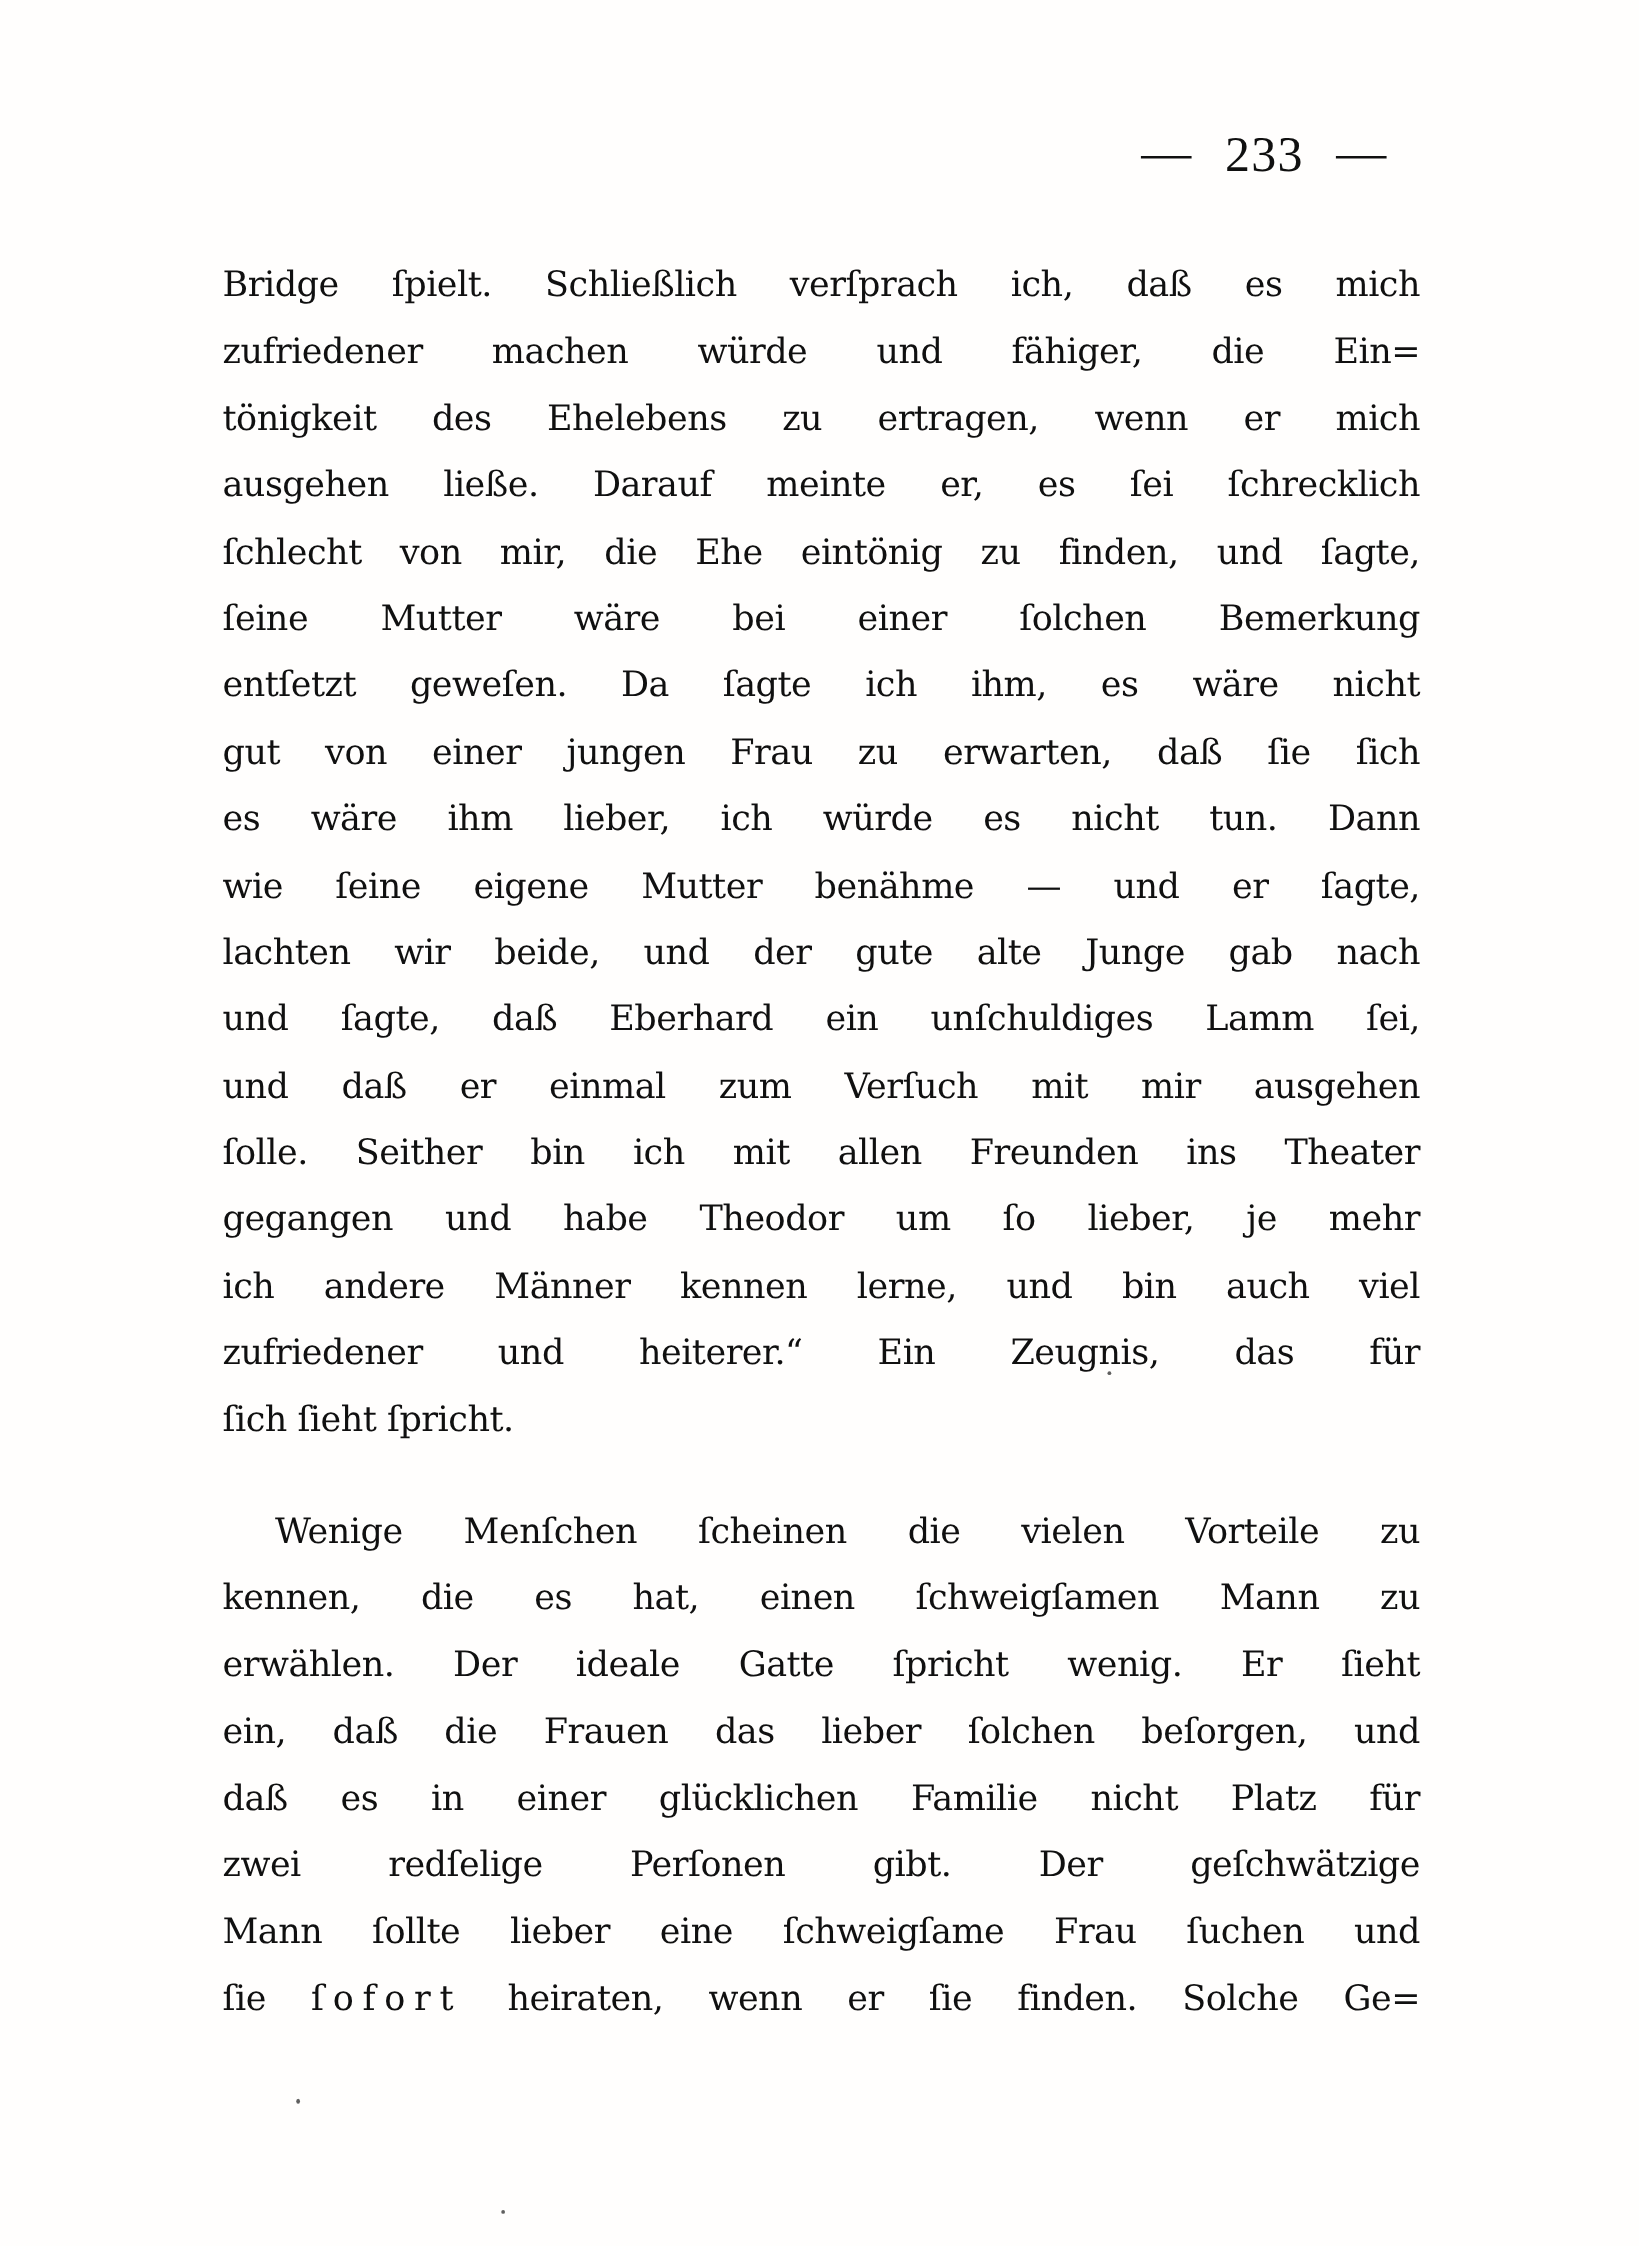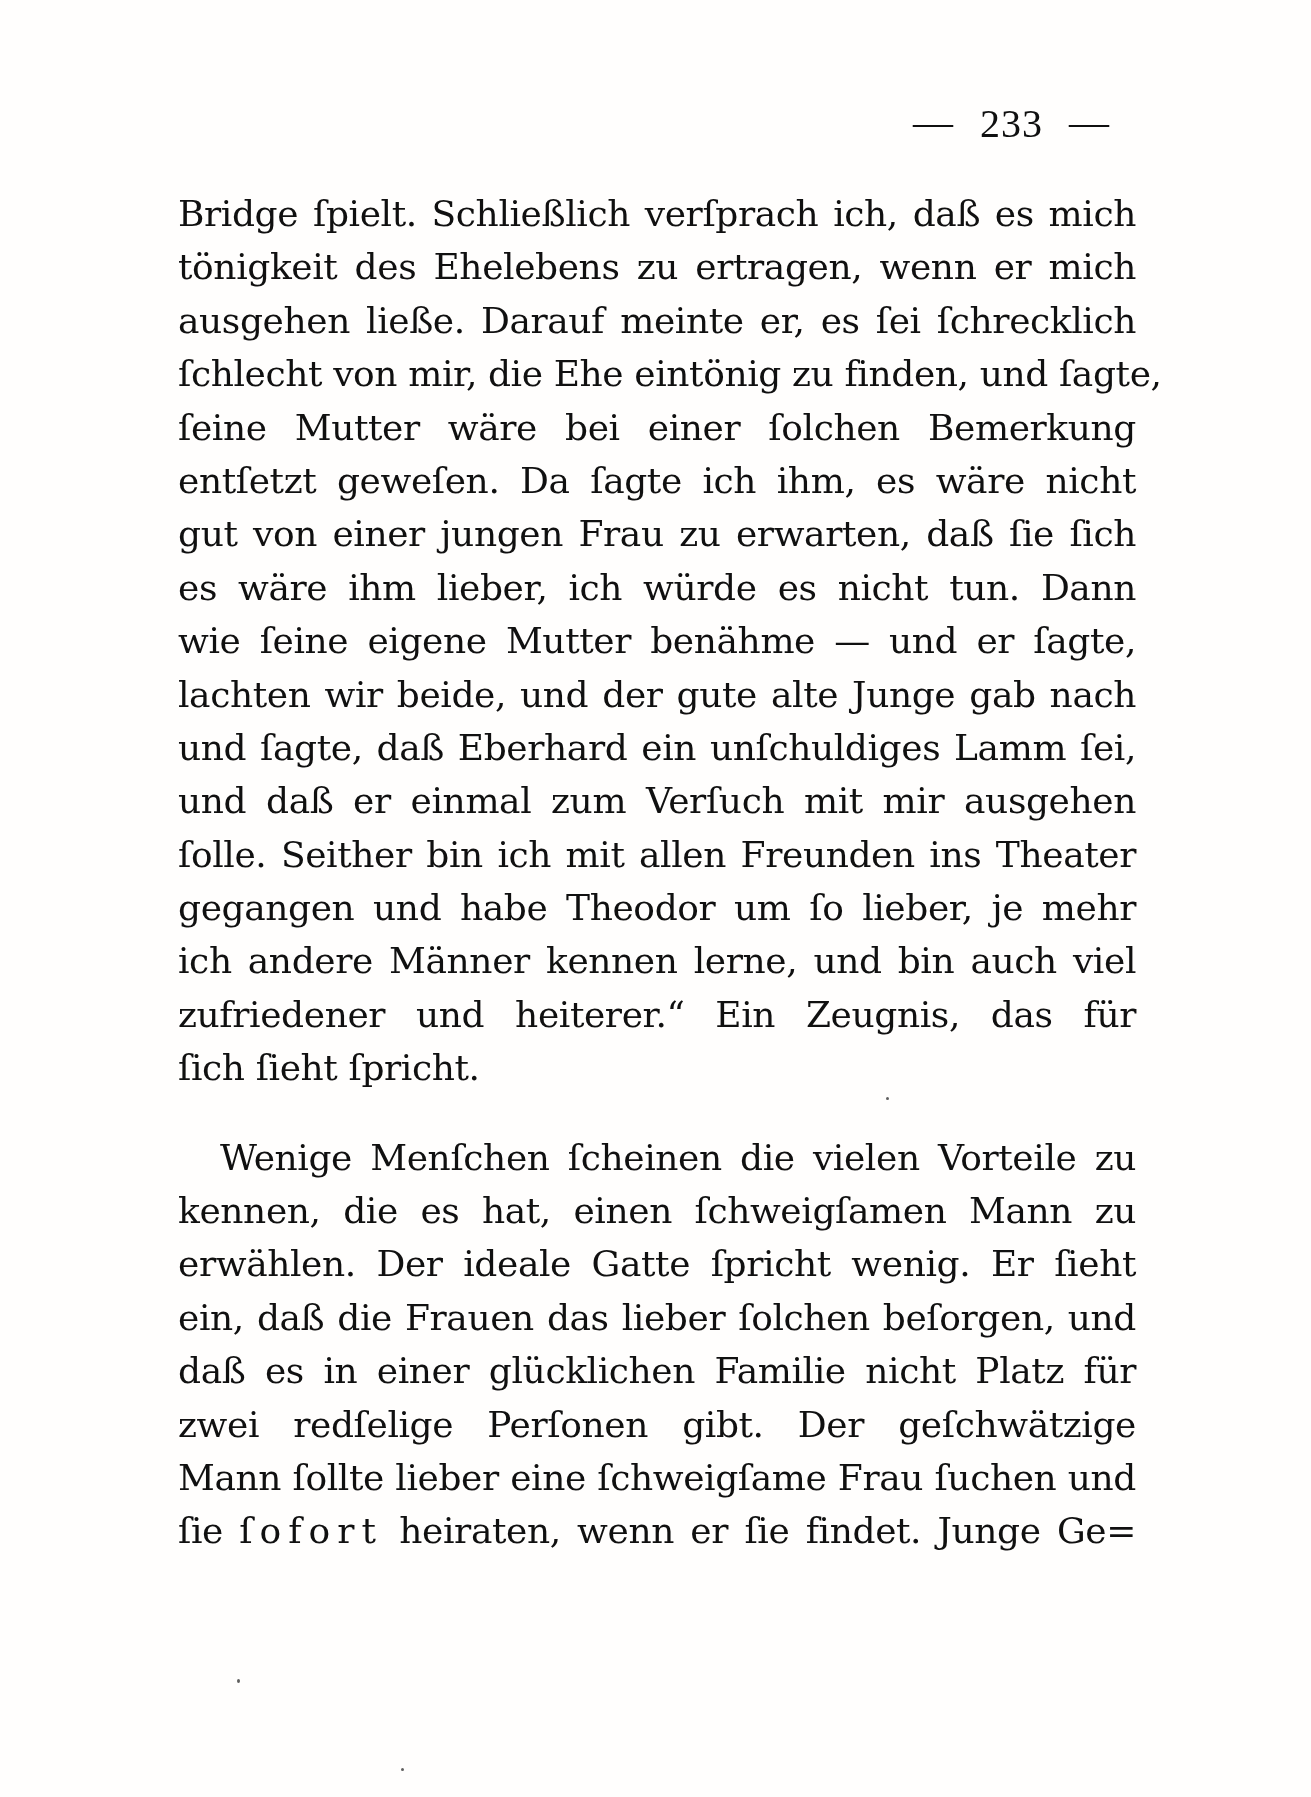--- a/index.html
+++ b/index.html
@@ -28,24 +28,24 @@
     white-space: nowrap;
     font-family: Liberation Serif, serif;
   }
   .running-head .dash {
     display: inline-block;
     margin: 0 26px;
     transform: translateY(-2px);
   }
   .body-text {
     position: absolute;
-    top: 187px;
+    top: 201px;
     left: 178px;
     width: 958px;
-    font-size: 36px;
+    font-size: 28px;
     letter-spacing: -0.4px;
     line-height: 53.4px;
   }
   .line {
     text-align: justify;
     text-align-last: justify;
     text-justify: inter-word;
     height: 53.4px;
     white-space: nowrap;
   }
@@ -71,20 +71,21 @@
 
 <div class="page">
 
   <div class="running-head">
     <span class="dash">—</span><span>233</span><span class="dash">—</span>
   </div>
 
   <div class="body-text">
     <div>
       <div class="line">Bridge ſpielt. Schließlich verſprach ich, daß es mich</div>
+      <div class="line">zufriedener machen würde und fähiger, die Ein=</div>
       <div class="line">tönigkeit des Ehelebens zu ertragen, wenn er mich</div>
       <div class="line">ausgehen ließe. Darauf meinte er, es ſei ſchrecklich</div>
       <div class="line">ſchlecht von mir, die Ehe eintönig zu finden, und ſagte,</div>
       <div class="line">ſeine Mutter wäre bei einer ſolchen Bemerkung</div>
       <div class="line">entſetzt geweſen. Da ſagte ich ihm, es wäre nicht</div>
       <div class="line">gut von einer jungen Frau zu erwarten, daß ſie ſich</div>
       <div class="line">es wäre ihm lieber, ich würde es nicht tun. Dann</div>
       <div class="line">wie ſeine eigene Mutter benähme — und er ſagte,</div>
       <div class="line">lachten wir beide, und der gute alte Junge gab nach</div>
       <div class="line">und ſagte, daß Eberhard ein unſchuldiges Lamm ſei,</div>
@@ -99,21 +100,21 @@
       <div class="line indent">Wenige Menſchen ſcheinen die vielen Vorteile zu</div>
       <div class="line">kennen, die es hat, einen ſchweigſamen Mann zu</div>
       <div class="line">erwählen. Der ideale Gatte ſpricht wenig. Er ſieht</div>
       <div class="line">ein, daß die Frauen das lieber ſolchen beſorgen, und</div>
       <div class="line">daß es in einer glücklichen Familie nicht Platz für</div>
       <div class="line">zwei redſelige Perſonen gibt. Der geſchwätzige</div>
       <div class="line">Mann ſollte lieber eine ſchweigſame Frau ſuchen und</div>
       <div class="line">
         <span>ſie</span>
         <span class="emph-spaced">ſofort</span>
-        <span>heiraten, wenn er ſie findet. Junge Ge=</span>
+        <span>heiraten, wenn er ſie finden. Solche Ge=</span>
       </div>
     </div>
   </div>
 
   <div class="speck" style="left:886px; top:1097px; width:3px; height:3px;"></div>
   <div class="speck" style="left:237px; top:1679px; width:3px; height:4px;"></div>
   <div class="speck" style="left:401px; top:1768px; width:3px; height:3px;"></div>
 
 </div>
 

